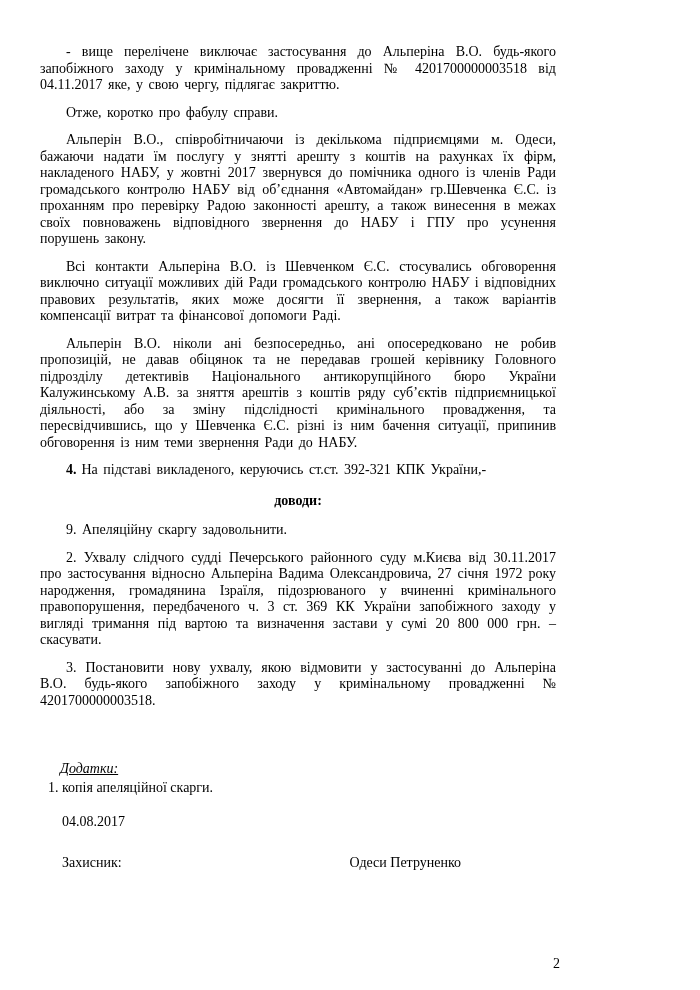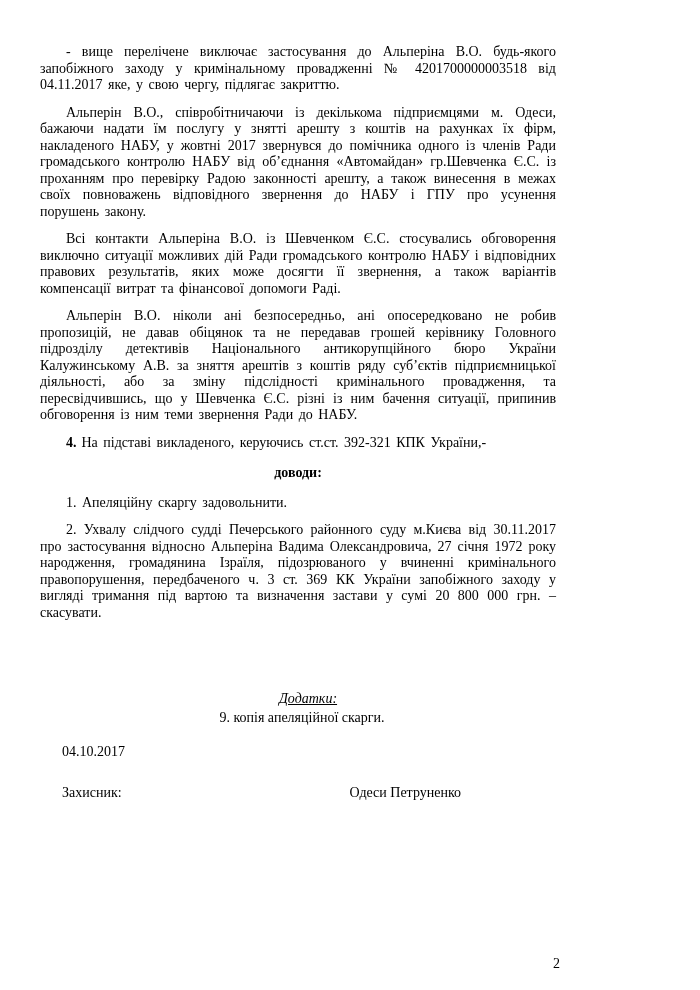--- a/index.html
+++ b/index.html
@@ -30,22 +30,21 @@
     font-weight: bold;
     margin-right: 5px;
   }
   .request-heading {
     margin: 14px 0 13px 0;
     text-align: center;
     font-weight: bold;
     word-spacing: 2px;
   }
   .attachments-block {
-    margin-top: 70px;
-    text-align: center;
+    margin-top: 52px;
   }
   .attachments-label {
     margin: 0 0 2px 0;
     padding-left: 20px;
     font-style: italic;
     text-decoration: underline;
   }
   .attachment-item {
     margin: 0 0 0 0;
     padding-left: 8px;
@@ -71,42 +70,44 @@
 </style>
 </head>
 <body>
 
 <div class="page">
 
   <p class="para indent">- вище перелічене виключає застосування до Альперіна В.О. будь-якого запобіжного заходу у кримінальному провадженні № 4201700000003518 від 04.11.2017 яке, у свою чергу, підлягає закриттю.</p>
 
 
 
+  <p class="para indent">Отже, коротко про фабулу справи.</p>
 
   <p class="para indent">Альперін В.О., співробітничаючи із декількома підприємцями м. Одеси, бажаючи надати їм послугу у знятті арешту з коштів на рахунках їх фірм, накладеного НАБУ, у жовтні 2017 звернувся до помічника одного із членів Ради громадського контролю НАБУ від об’єднання «Автомайдан» гр.Шевченка Є.С. із проханням про перевірку Радою законності арешту, а також винесення в межах своїх повноважень відповідного звернення до НАБУ і ГПУ про усунення порушень закону.</p>
 
   <p class="para indent">Всі контакти Альперіна В.О. із Шевченком Є.С. стосувались обговорення виключно ситуації можливих дій Ради громадського контролю НАБУ і відповідних правових результатів, яких може досягти її звернення, а також варіантів компенсації витрат та фінансової допомоги Раді.</p>
 
   <p class="para indent">Альперін В.О. ніколи ані безпосередньо, ані опосередковано не робив пропозицій, не давав обіцянок та не передавав грошей керівнику Головного підрозділу детективів Національного антикорупційного бюро України Калужинському А.В. за зняття арештів з коштів ряду суб’єктів підприємницької діяльності, або за зміну підслідності кримінального провадження, та пересвідчившись, що у Шевченка Є.С. різні із ним бачення ситуації, припинив обговорення із ним теми звернення Ради до НАБУ.</p>
 
   <p class="para indent"><span class="num">4.</span><span>На підставі викладеного, керуючись ст.ст. 392-321 КПК України,-</span></p>
 
   <p class="request-heading">доводи:</p>
 
-  <p class="para indent">1. Апеляційну скаргу задовольнити.</p>
+  <p class="para indent">9. Апеляційну скаргу задовольнити.</p>
 
   <p class="para indent">2. Ухвалу слідчого судді Печерського районного суду м.Києва від 30.11.2017 про застосування відносно Альперіна Вадима Олександровича, 27 січня 1972 року народження, громадянина Ізраїля, підозрюваного у вчиненні кримінального правопорушення, передбаченого ч. 3 ст. 369 КК України запобіжного заходу у вигляді тримання під вартою та визначення застави у сумі 20 800 000 грн. – скасувати.</p>
 
+  <p class="para indent">3. Постановити нову ухвалу, якою відмовити у застосуванні до Альперіна В.О. будь-якого запобіжного заходу у кримінальному провадженні № 4201700000003518.</p>
 
   <div class="attachments-block">
     <p class="attachments-label">Додатки:</p>
-    <p class="attachment-item">9. копія апеляційної скарги.</p>
+    <p class="attachment-item">1. копія апеляційної скарги.</p>
   </div>
 
-  <p class="doc-date">04.10.2017</p>
+  <p class="doc-date">04.08.2017</p>
 
   <div class="signature-row">
     <span>Захисник:</span>
     <span>Одеси Петруненко</span>
   </div>
 
   <div class="page-number">2</div>
 
 </div>
 

